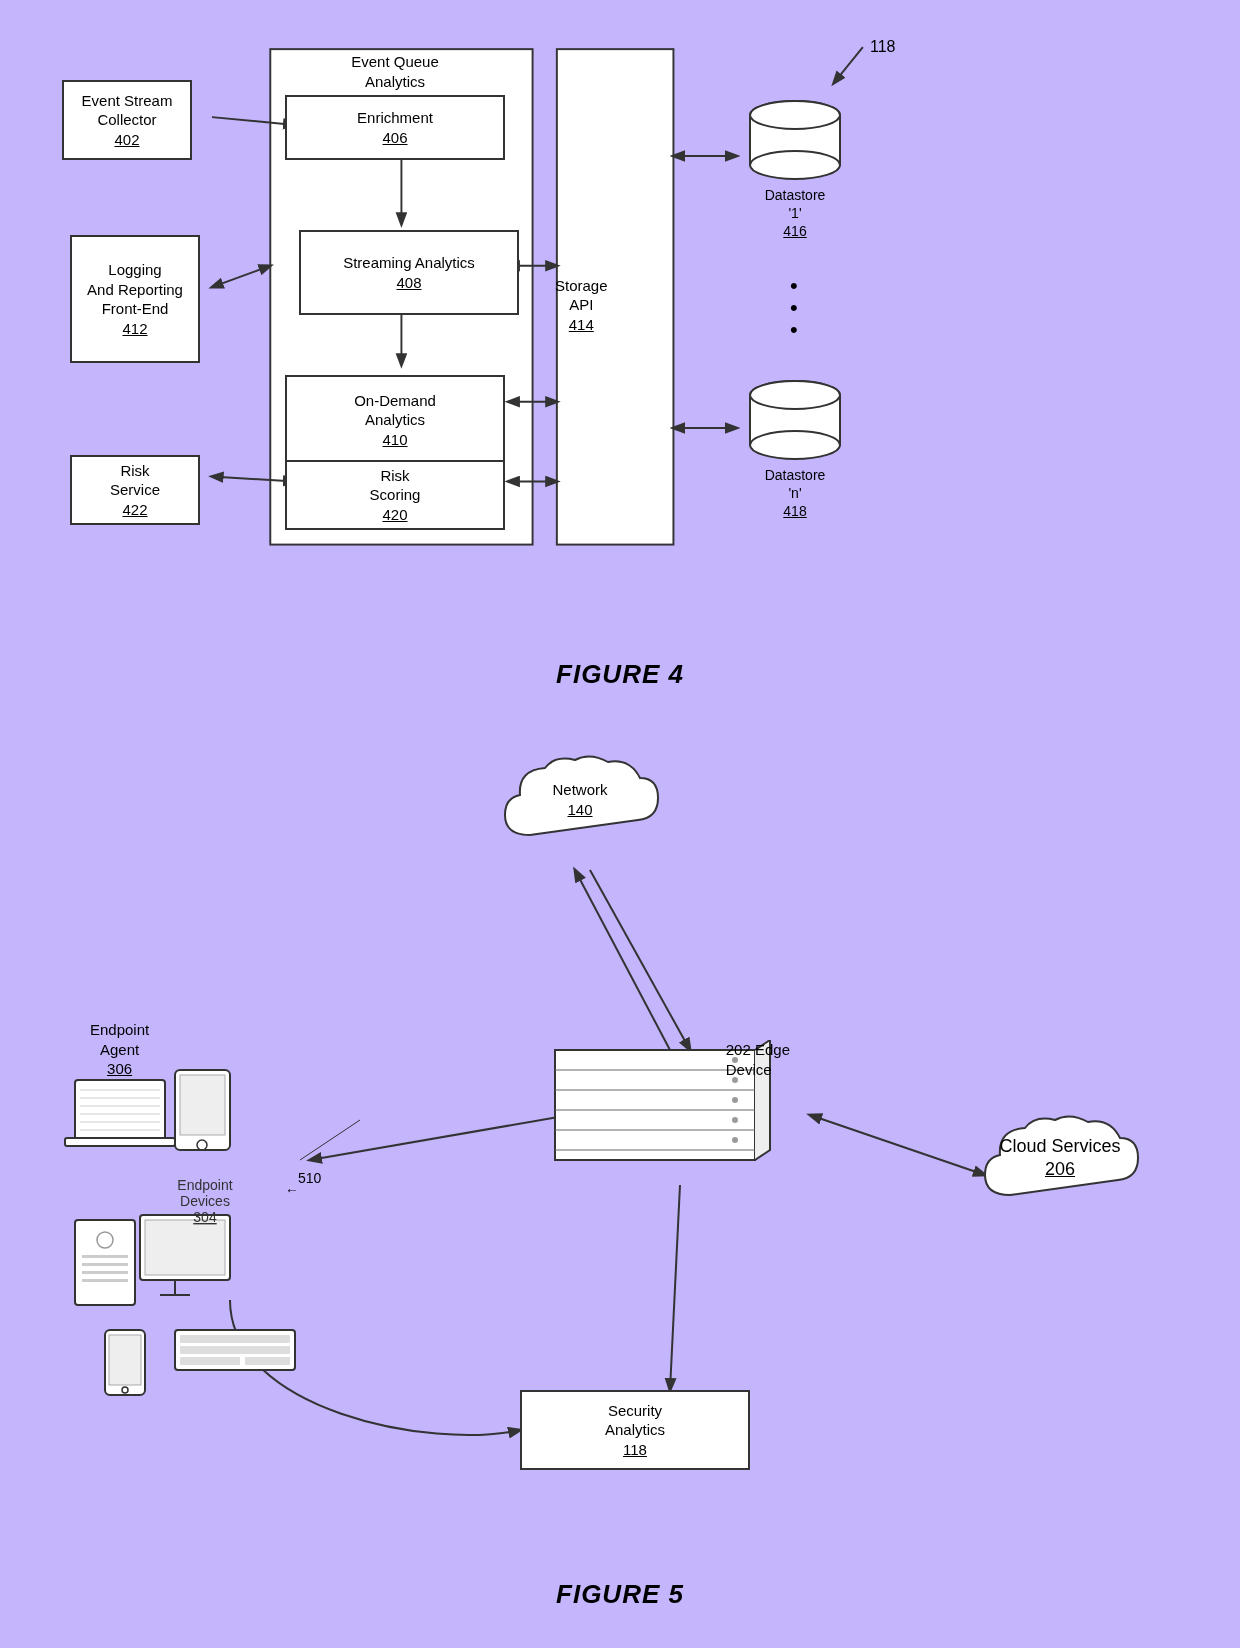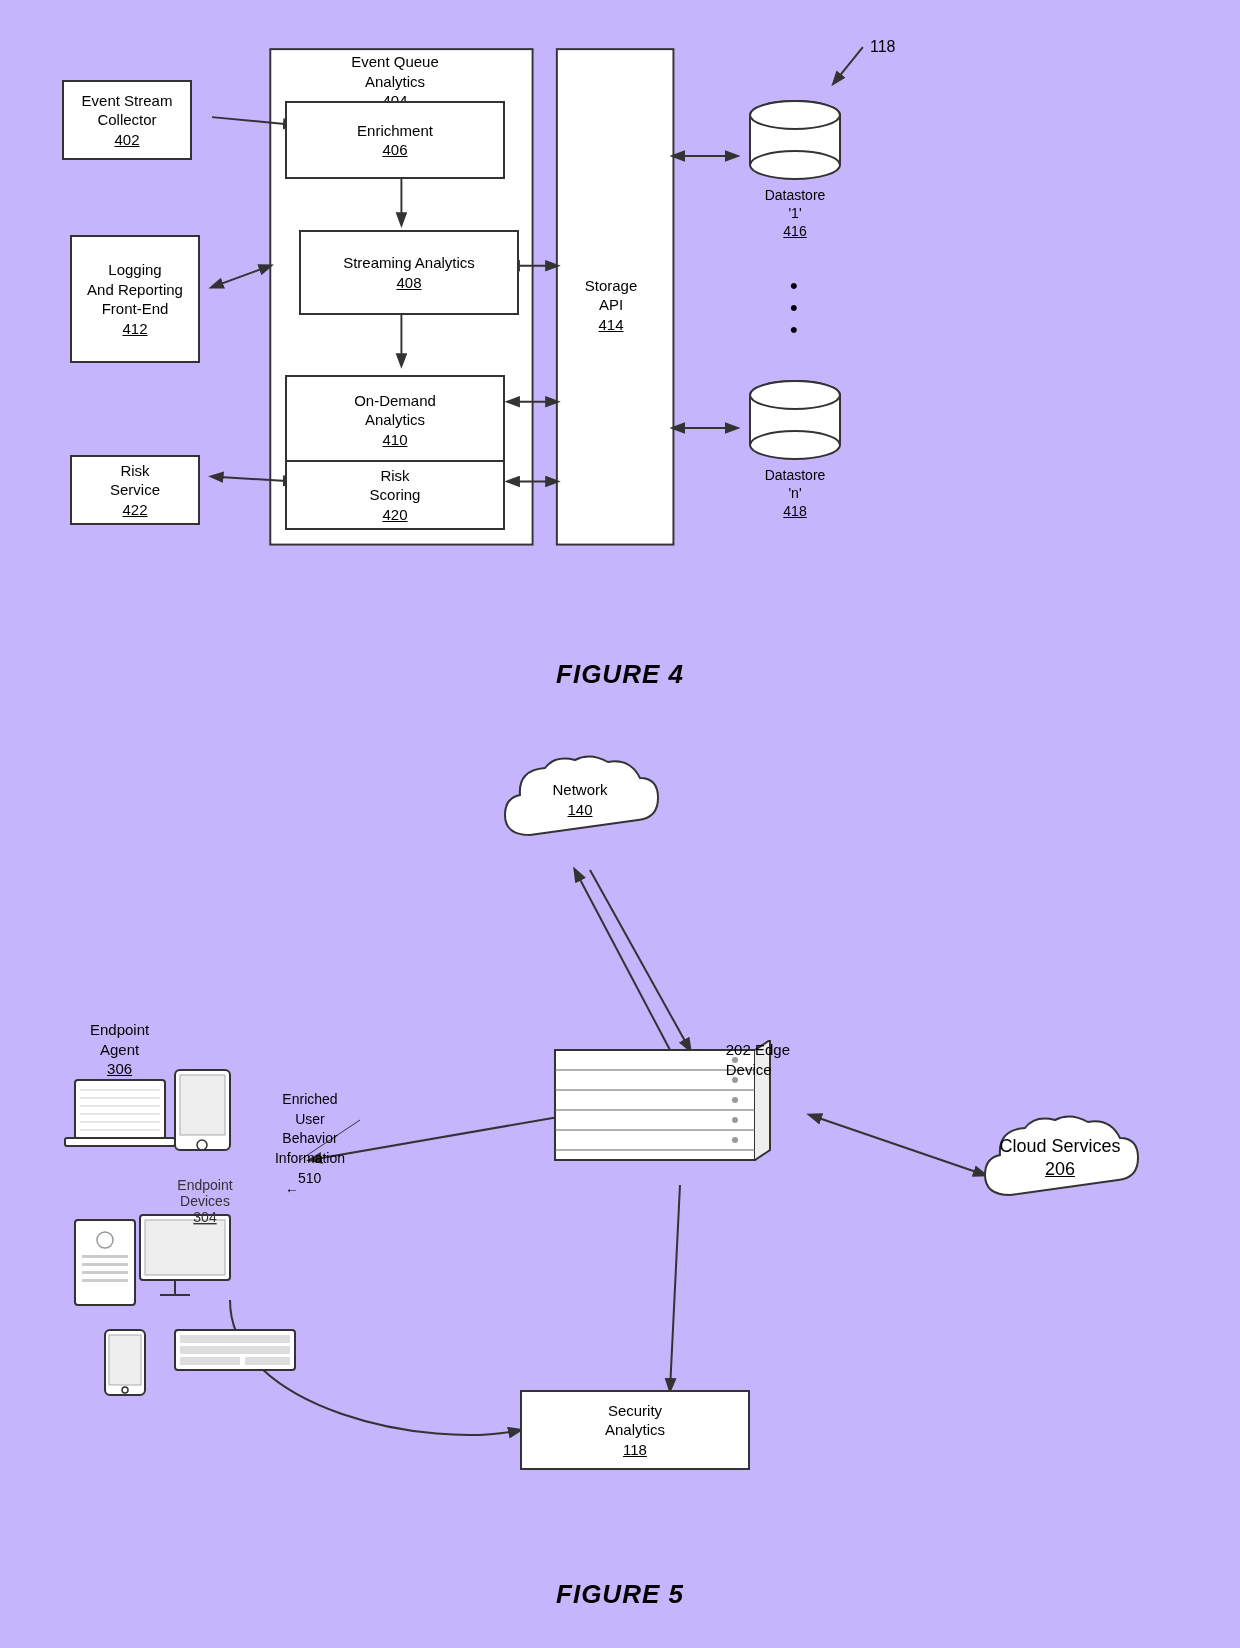--- a/index.html
+++ b/index.html
@@ -79,22 +79,21 @@
       top: 435px;
       width: 130px;
       height: 70px;
     }
 
     
     .box-406 {
       left: 255px;
       top: 75px;
       width: 220px;
-      height: 78px;
-      margin-top: 6px;
+      height: 65px;
     }
 
     
     .box-408 {
       left: 269px;
       top: 210px;
       width: 220px;
       height: 85px;
     }
 
@@ -248,21 +247,21 @@
     <div class="box box-410">
       <span>On-Demand<br>Analytics</span>
       <span class="box-underline">410</span>
     </div>
 
     <div class="box box-420">
       <span>Risk<br>Scoring</span>
       <span class="box-underline">420</span>
     </div>
 
-    <div style="position:absolute; left:525px; top:30px; width:100px; height:510px; display:flex; align-items:center; justify-content:center; text-align:center; font-size:15px; line-height:1.3; z-index:2;margin-left:6px;">
+    <div style="position:absolute; left:525px; top:30px; width:100px; height:510px; display:flex; align-items:center; justify-content:flex-start; text-align:center; font-size:15px; line-height:1.3; z-index:2;">
       <div>
         <span>Storage<br>API</span><br>
         <span class="box-underline">414</span>
       </div>
     </div>
 
     <div style="position:absolute; left:710px; top:80px;">
       <svg width="110" height="80" viewBox="0 0 110 80" xmlns="http://www.w3.org/2000/svg">
         <ellipse cx="55" cy="15" rx="45" ry="14" fill="white" stroke="#333" stroke-width="2"></ellipse>
         <rect x="10" y="15" width="90" height="50" fill="white" stroke="#333" stroke-width="2" stroke-top="none"></rect>
@@ -416,23 +415,20 @@
         <rect x="120" y="326" width="110" height="8" fill="#ddd" rx="1"></rect>
         <rect x="120" y="337" width="60" height="8" fill="#ddd" rx="1"></rect>
         <rect x="185" y="337" width="45" height="8" fill="#ddd" rx="1"></rect>
 
         <text x="145" y="170" font-size="14" text-anchor="middle" fill="#333">Endpoint</text>
         <text x="145" y="186" font-size="14" text-anchor="middle" fill="#333">Devices</text>
         <text x="145" y="202" font-size="14" text-anchor="middle" fill="#333" text-decoration="underline">304</text>
       </svg>
     </div>
 
-    <div style="position:absolute; left:215px; top:360px; font-size:14px; text-align:center; line-height:1.4; width:130px;">
-      <span>Enriched<br>User<br>Behavior<br>Information</span>
-    </div>
 
     <div style="position:absolute; left:268px; top:440px; font-size:14px;">
       <span>510</span>
     </div>
 
     <div style="position:absolute; left:255px; top:450px; font-size:14px;">←</div>
 
     <div class="box" style="position:absolute; left:490px; top:660px; width:230px; height:80px;">
       <span>Security<br>Analytics</span>
       <span class="box-underline">118</span>

